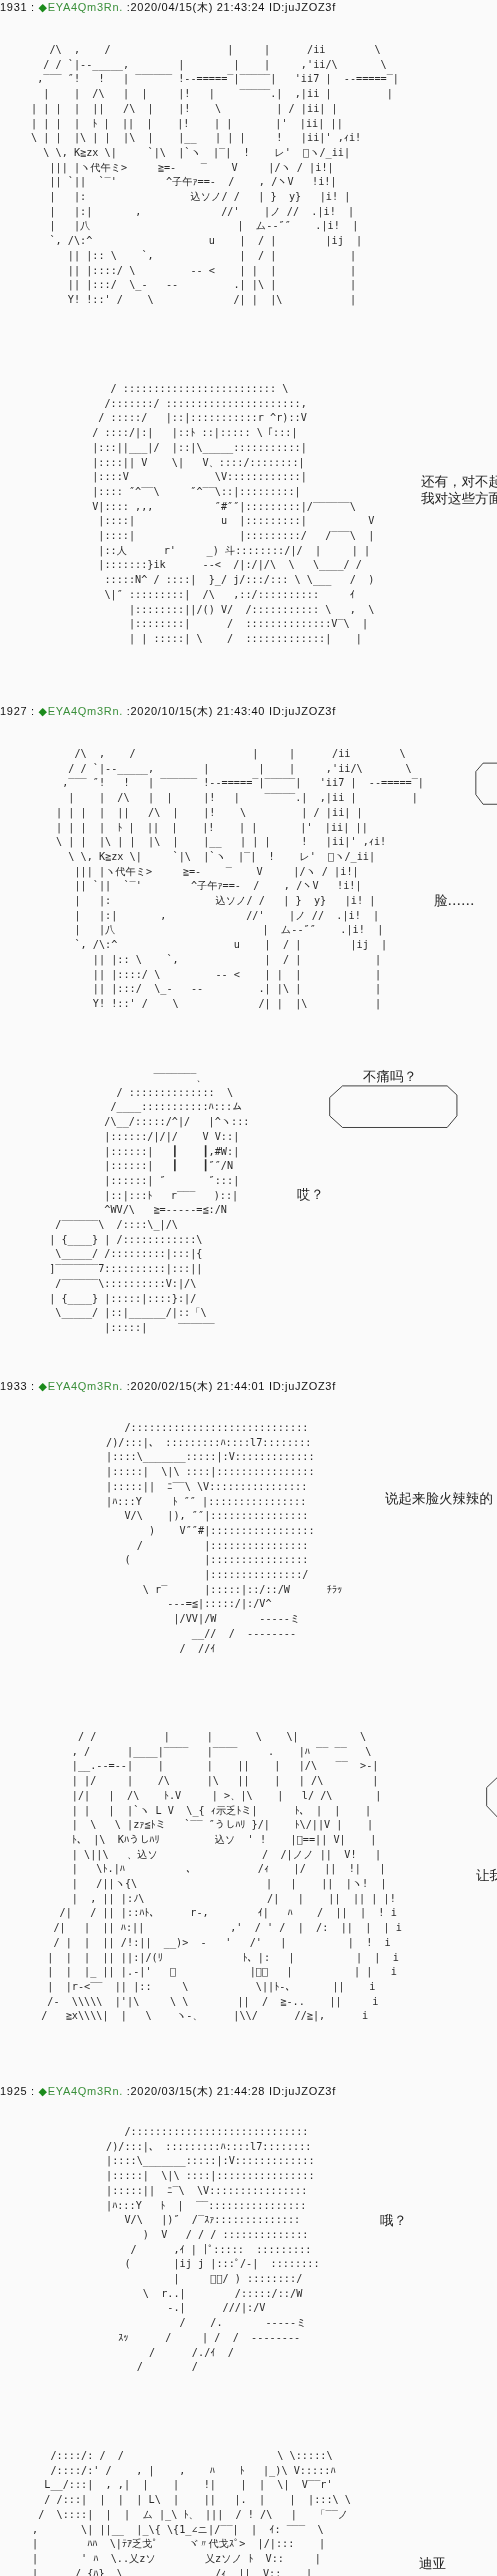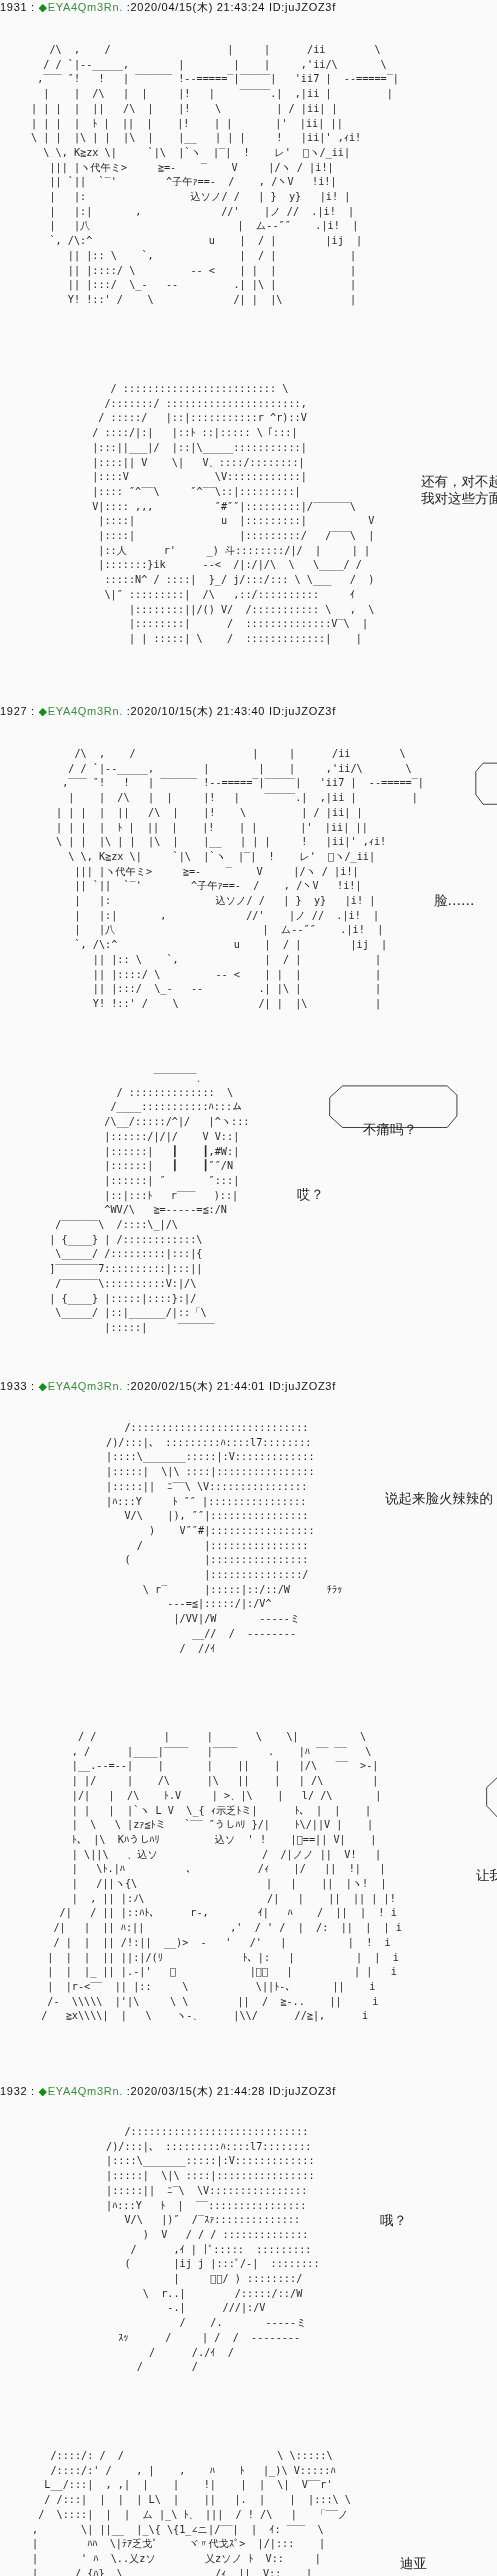--- a/index.html
+++ b/index.html
@@ -117,21 +117,21 @@
  | {____} | /::::::::::::\
   \_____/ /:::::::::|:::|{
  ]‾‾‾‾‾‾‾7::::::::::|:::||
   /‾‾‾‾‾‾\::::::::::V:|/\
  | {____} |:::::|::::}:|/
   \_____/ |::|______/|::「\
           |:::::|     ‾‾‾‾‾‾</pre>
   <svg class="bub" style="left:324px;top:1081px" width="138" height="52" viewBox="0 0 225 85">
     <polygon points="30,8 201,8 217,23 217,57 201,76 30,76 9,57 9,27"></polygon>
   </svg>
-  <div class="dlg" style="left:363px;top:1121px">不痛吗？</div>
+  <div class="dlg" style="left:363px;top:1068px">不痛吗？</div>
   <div class="dlg" style="left:297px;top:1186px">哎？</div>
 </div>
 
 <div class="post">
   <div class="hdr" style="top:1380px"><span>1933</span><span> : </span><span class="trip">◆</span><span class="name">EYA4Qm3Rn.</span><span> :</span><span>2020/02/15(木) 21:44:01</span><span> </span><span>ID:juJZOZ3f</span></div>
 
   <pre class="aa" style="left:106px;top:1421px">   /:::::::::::::::::::::::::::::
 /)/:::|、 :::::::::ﾊ::::l7::::::::
 |::::\_______:::::|:V:::::::::::::
 |:::::|  \|\ ::::|::::::::::::::::
@@ -169,21 +169,21 @@
   |  |r-&lt;‾‾  || |::     \           \||ﾄ-、      ||    i
   /-  \\\\\  |'|\     \ \        ||  /  ≧-..    ||     i
  /   ≧x\\\\|  |   \    ヽ-、     |\\/      //≧|,      i</pre>
   <svg class="bub" style="left:483px;top:1774px" width="14" height="46" viewBox="0 0 23 75">
     <polyline points="25,4 6,22 6,52 25,72"></polyline>
   </svg>
   <div class="dlg" style="left:476px;top:1867px">让我看</div>
 </div>
 
 <div class="post">
-  <div class="hdr" style="top:2085px"><span>1932</span><span> : </span><span class="trip">◆</span><span class="name">EYA4Qm3Rn.</span><span> :</span><span>2020/03/15(木) 21:44:28</span><span> </span><span>ID:juJZOZ3f</span></div>
+  <div class="hdr" style="top:2085px"><span>1925</span><span> : </span><span class="trip">◆</span><span class="name">EYA4Qm3Rn.</span><span> :</span><span>2020/03/15(木) 21:44:28</span><span> </span><span>ID:juJZOZ3f</span></div>
 
   <pre class="aa" style="left:106px;top:2125px">   /:::::::::::::::::::::::::::::
 /)/:::|、 :::::::::ﾊ::::l7::::::::
 |::::\_______:::::|:V:::::::::::::
 |:::::|  \|\ ::::|::::::::::::::::
 |:::::||  ﾆ‾\  \V::::::::::::::::
 |ﾊ:::Y   ﾄ  |  ‾‾::::::::::::::::
    V/\   |)″  /‾ｽｧ::::::::::::::
       )  V   / / / ::::::::::::::
     /      ,ｲ | |ﾟ:::::  :::::::::
@@ -199,15 +199,15 @@
 
   <pre class="aa" style="left:32px;top:2449px">   /::::/: /  /                         \ \:::::\
    /::::/:' /    , |    ,    ﾊ    ﾄ   |_)\ V:::::ﾊ
   L__/:::|  , ,|  |    |    !|    |  |  \|  V‾‾r'
   / /:::|  |  |  | L\  |    ||   |.  |    |  |:::\ \
  /  \::::|  |  |  ム |_\ ﾄ、 |||  / ! /\   |   「‾‾ノ
 ,       \| ||__  |_\{ \{1_∠ニ|/‾‾|  |  ｲ: ‾‾‾  \
 |        ﾊﾊ  \|ﾃｱ乏戈ﾟ     ヾ〃代戈ｽﾟ&gt;  |/|:::    |
 |       ' ﾊ  \..乂zソ        乂zソノ ﾄ  V::     |
 |      / {ﾊ}  \               /ｨ  ||  V::    |</pre>
-  <div class="dlg" style="left:400px;top:2555px">迪亚</div>
+  <div class="dlg" style="left:419px;top:2555px">迪亚</div>
 </div>
 
 
 </body></html>

